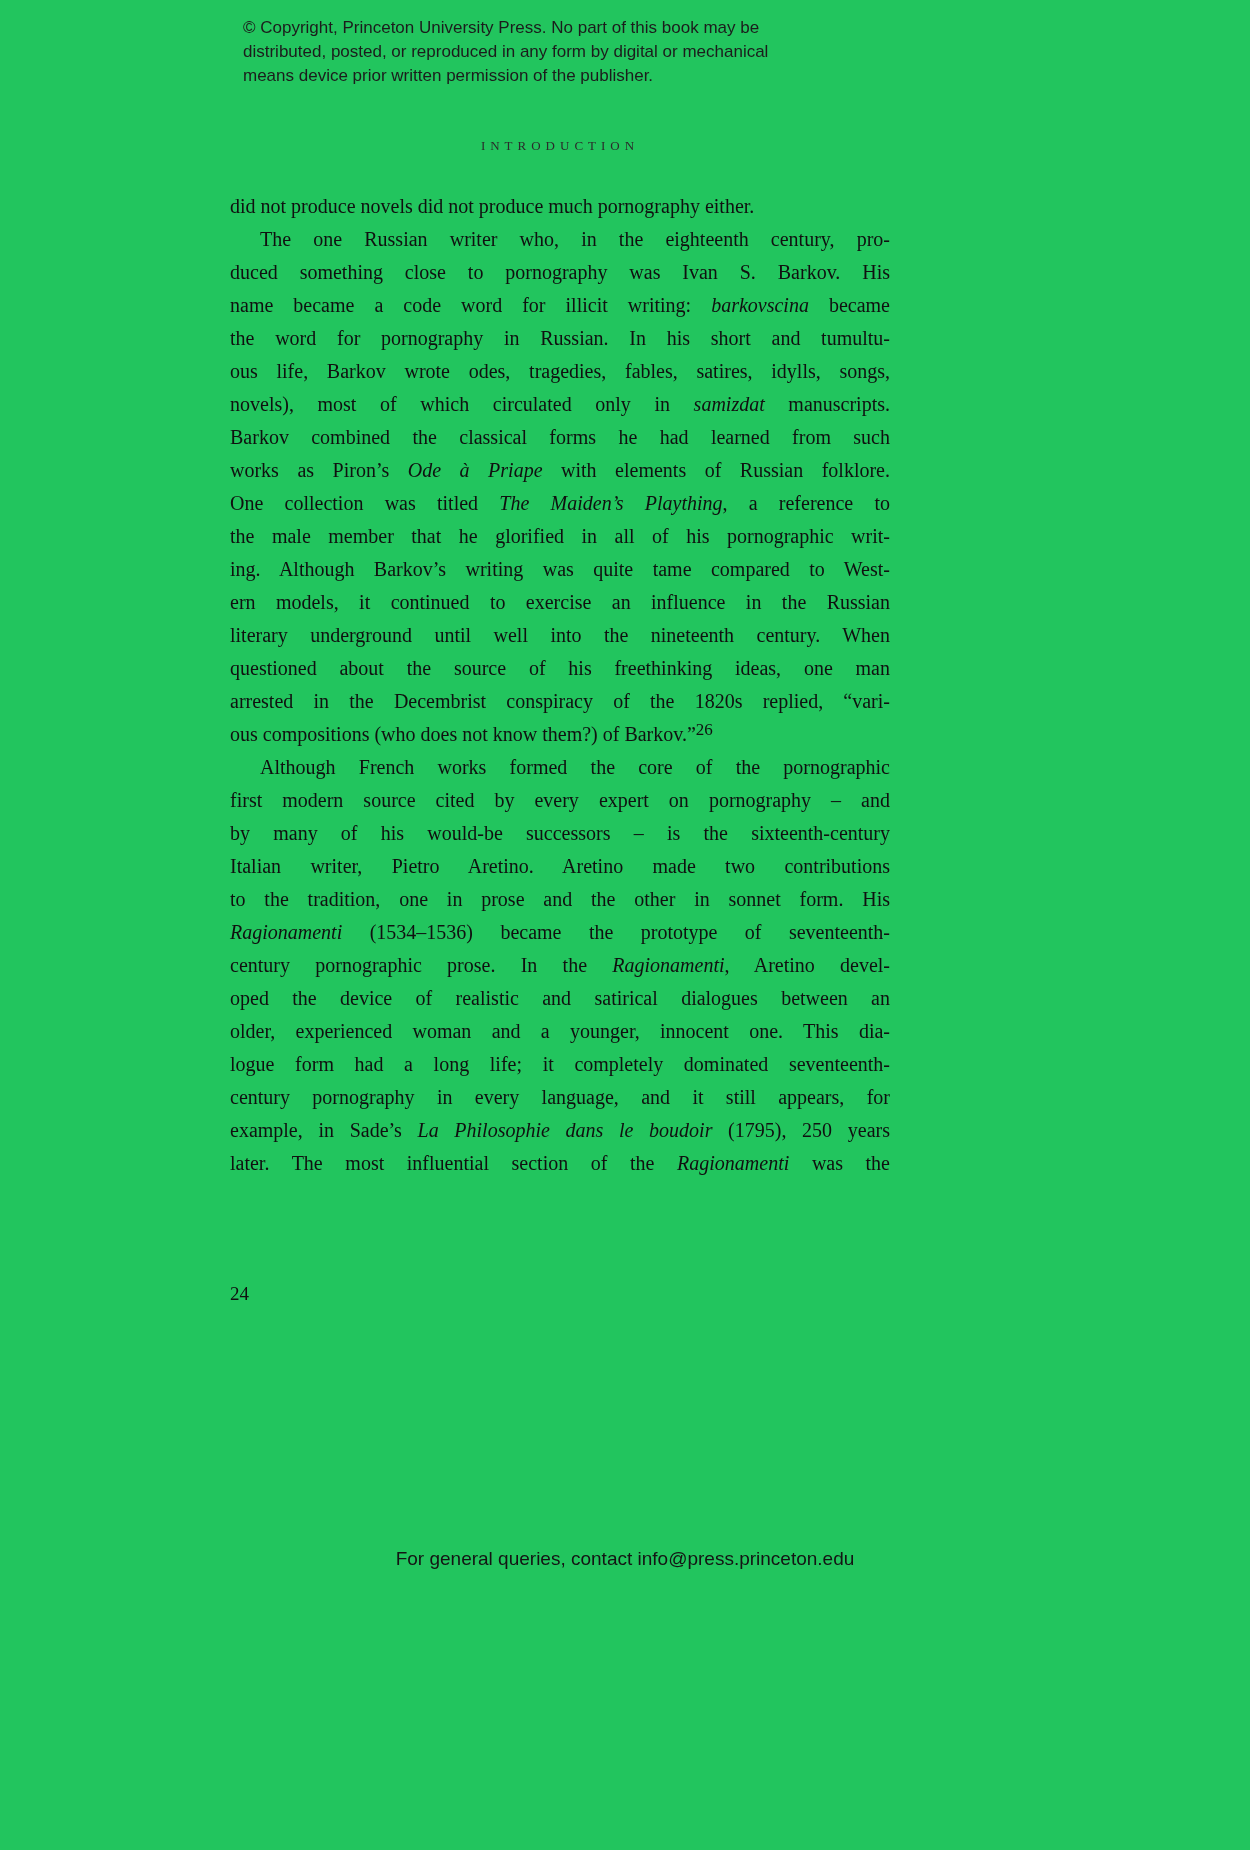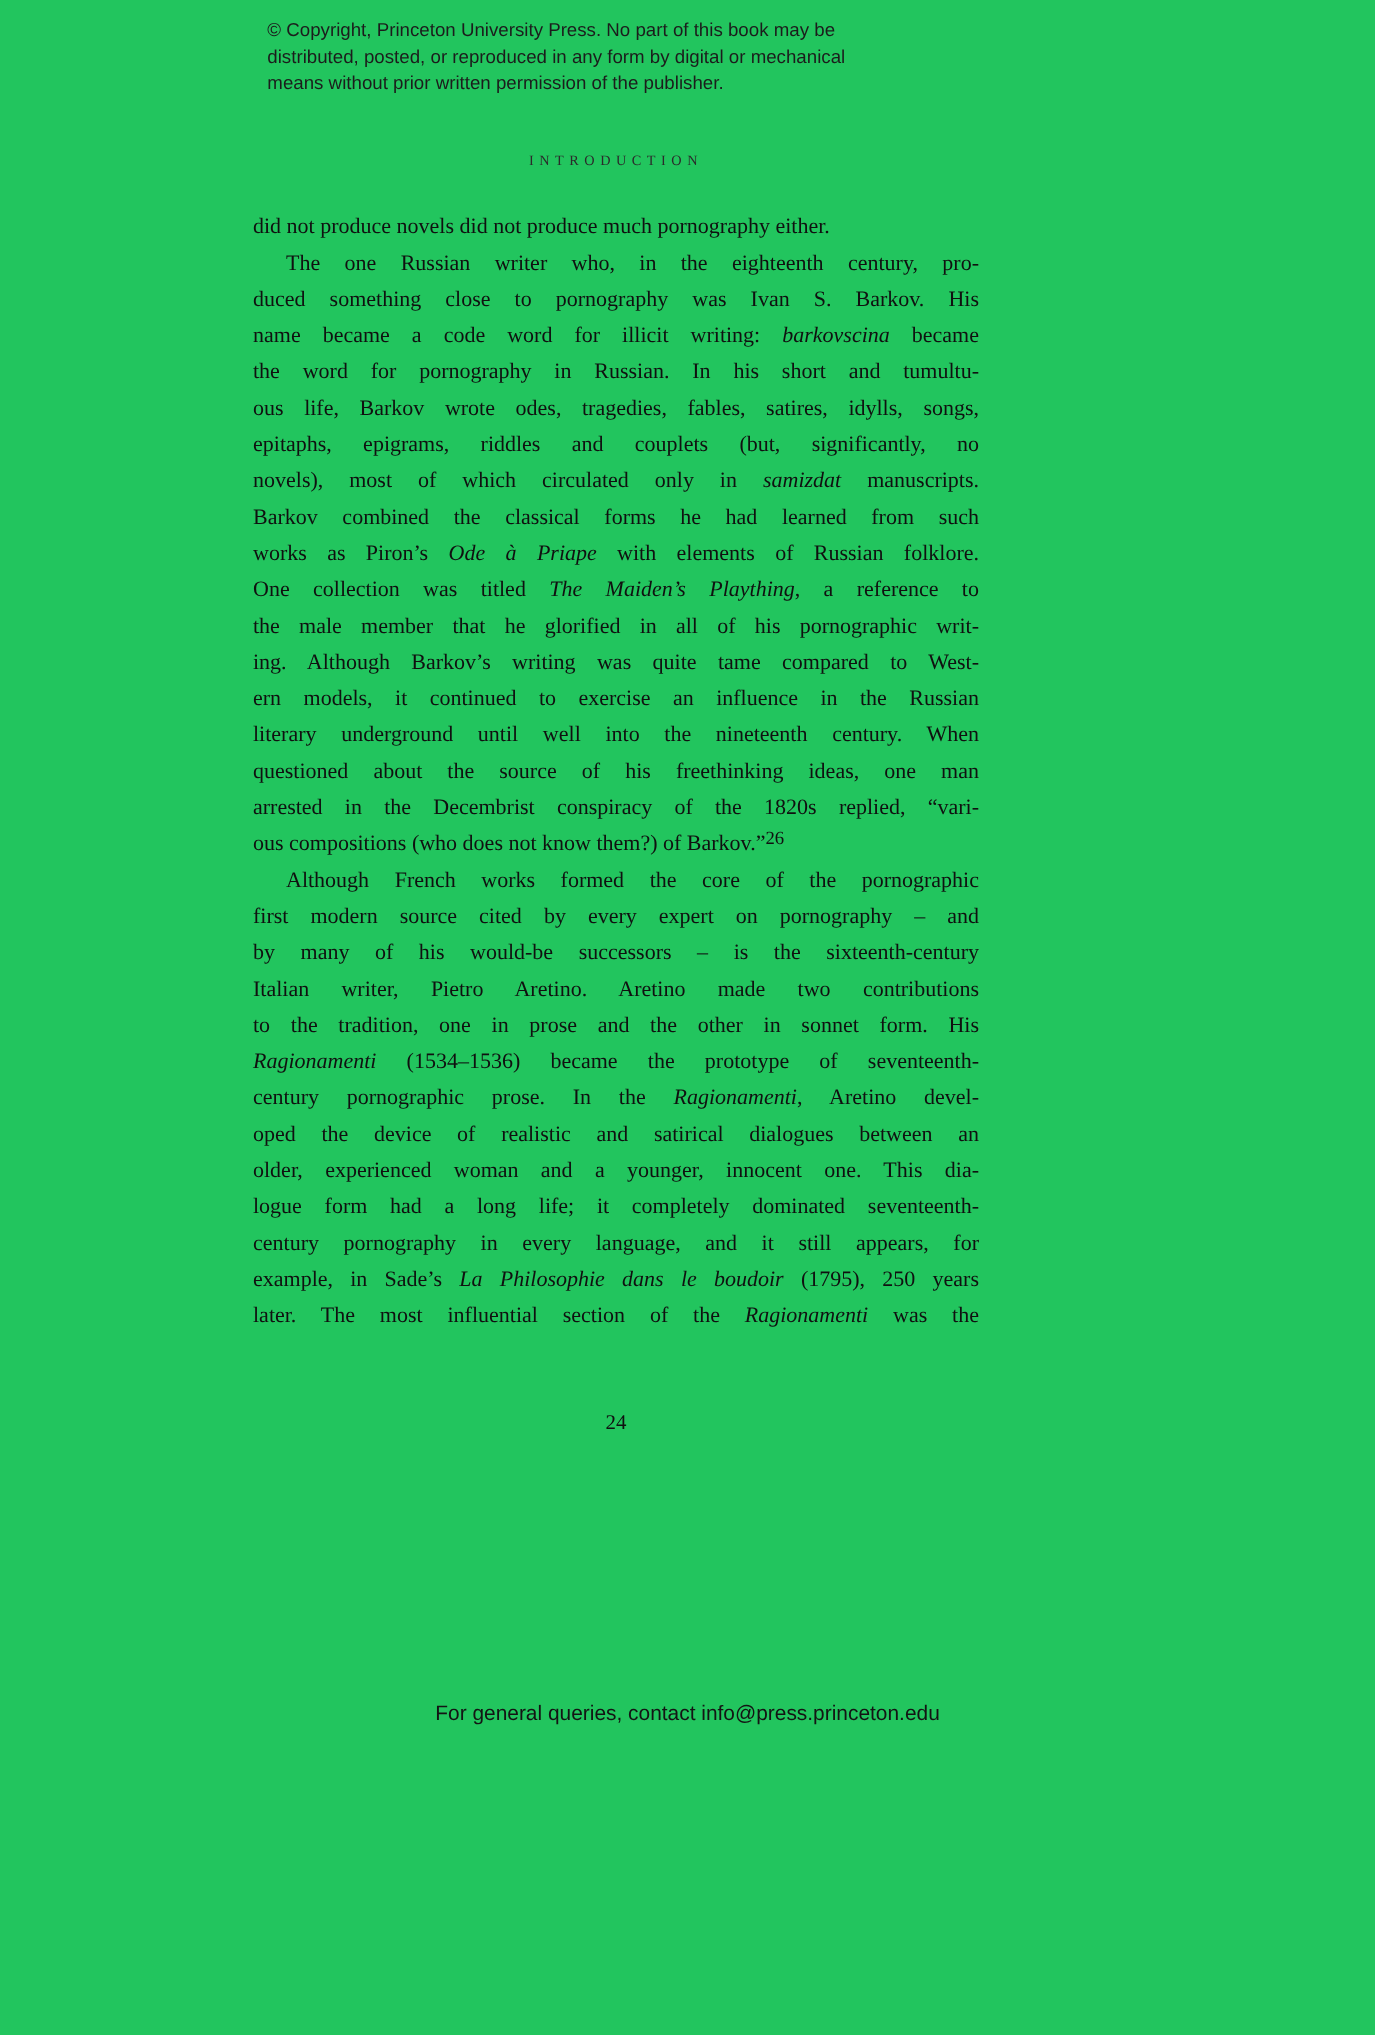--- a/index.html
+++ b/index.html
@@ -60,21 +60,20 @@
   .sup {
     font-size: 17px;
     vertical-align: 6px;
     line-height: 0;
   }
   .page-number {
     position: absolute;
     left: 230px;
     top: 1283px;
     width: 660px;
-    text-align: center;
     font-family: "Liberation Serif", serif;
     font-size: 19px;
     color: #101010;
   }
   .footer {
     position: absolute;
     left: 0;
     top: 1548px;
     width: 1250px;
     text-align: center;
@@ -83,34 +82,33 @@
     color: #141414;
   }
 </style>
 </head>
 <body>
 
 <div class="page">
   <div class="copyright">
       <div class="cline">© Copyright, Princeton University Press. No part of this book may be</div>
       <div class="cline">distributed, posted, or reproduced in any form by digital or mechanical</div>
-      <div class="cline">means without prior written permission of the publisher.</div>
+      <div class="cline">means device prior written permission of the publisher.</div>
     </div>
   <div class="section-header">INTRODUCTION</div>
   <div class="body-text">
       <div class="par">
         <div class="line last"><span>did not produce novels did not produce much pornography either.</span></div>
       </div>
       <div class="par indent">
         <div class="line"><span>The one Russian writer who, in the eighteenth century, pro-</span></div>
         <div class="line"><span>duced something close to pornography was Ivan S. Barkov. His</span></div>
         <div class="line"><span>name became a code word for illicit writing: </span><span class="it">barkovscina</span><span> became</span></div>
         <div class="line"><span>the word for pornography in Russian. In his short and tumultu-</span></div>
         <div class="line"><span>ous life, Barkov wrote odes, tragedies, fables, satires, idylls, songs,</span></div>
-        <div class="line"><span>epitaphs, epigrams, riddles and couplets (but, significantly, no</span></div>
         <div class="line"><span>novels), most of which circulated only in </span><span class="it">samizdat</span><span> manuscripts.</span></div>
         <div class="line"><span>Barkov combined the classical forms he had learned from such</span></div>
         <div class="line"><span>works as Piron’s </span><span class="it">Ode à Priape</span><span> with elements of Russian folklore.</span></div>
         <div class="line"><span>One collection was titled </span><span class="it">The Maiden’s Plaything</span><span>, a reference to</span></div>
         <div class="line"><span>the male member that he glorified in all of his pornographic writ-</span></div>
         <div class="line"><span>ing. Although Barkov’s writing was quite tame compared to West-</span></div>
         <div class="line"><span>ern models, it continued to exercise an influence in the Russian</span></div>
         <div class="line"><span>literary underground until well into the nineteenth century. When</span></div>
         <div class="line"><span>questioned about the source of his freethinking ideas, one man</span></div>
         <div class="line"><span>arrested in the Decembrist conspiracy of the 1820s replied, “vari-</span></div>

